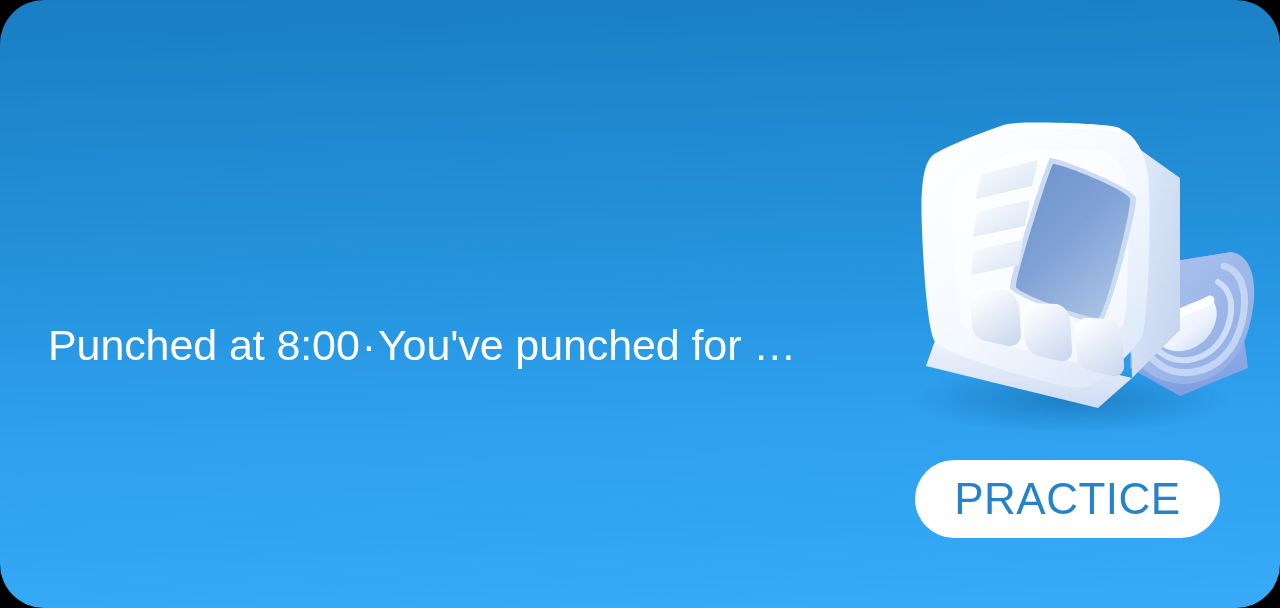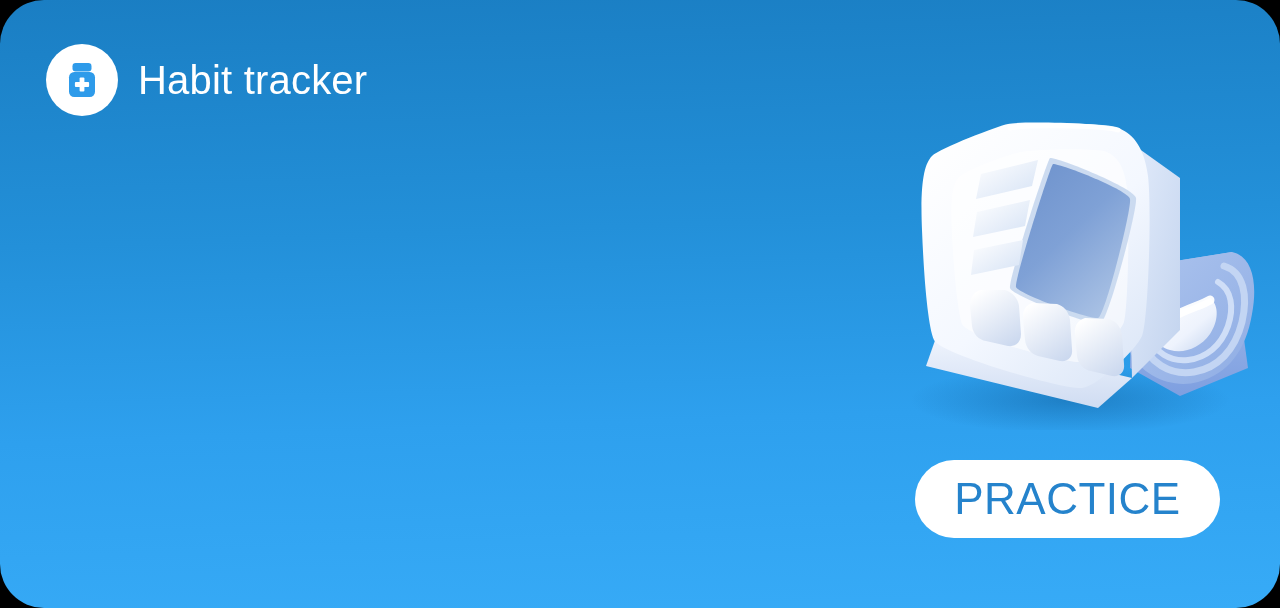--- a/index.html
+++ b/index.html
@@ -122,33 +122,25 @@
     height: 330px;
     pointer-events: none;
   }
   .illustration svg { display: block; width: 100%; height: 100%; }
 </style>
 </head>
 <body>
 
 <div class="card">
 
-  <div class="header">
-    <span class="app-icon">
-      <svg width="46" height="46" viewBox="0 0 46 46" aria-hidden="true">
-        <rect x="13.5" y="6" width="19" height="8.5" rx="3.2" fill="#2e9bea"></rect>
-        <rect x="10" y="15" width="26" height="25" rx="5.2" fill="#2e9bea"></rect>
-        <rect x="20.6" y="20.4" width="4.8" height="14.2" rx="1" fill="#ffffff"></rect>
-        <rect x="15.9" y="25.1" width="14.2" height="4.8" rx="1" fill="#ffffff"></rect>
-      </svg>
-    </span>
-    <span class="app-title">Habit tracker</span>
+
+
+  <div class="subline">
+    <span>Punched at 8:00</span><span class="sep">·</span><span>You've punched for …</span>
   </div>
-
-
 
 
   <button class="practice-btn">PRACTICE</button>
 
   <div class="illustration">
     <svg viewBox="0 0 380 330" aria-hidden="true">
       <defs>
         <linearGradient id="bodyFront" x1="0.1" y1="0" x2="0.9" y2="1">
           <stop offset="0" stop-color="#ffffff"></stop>
           <stop offset="0.55" stop-color="#f4f8ff"></stop>

